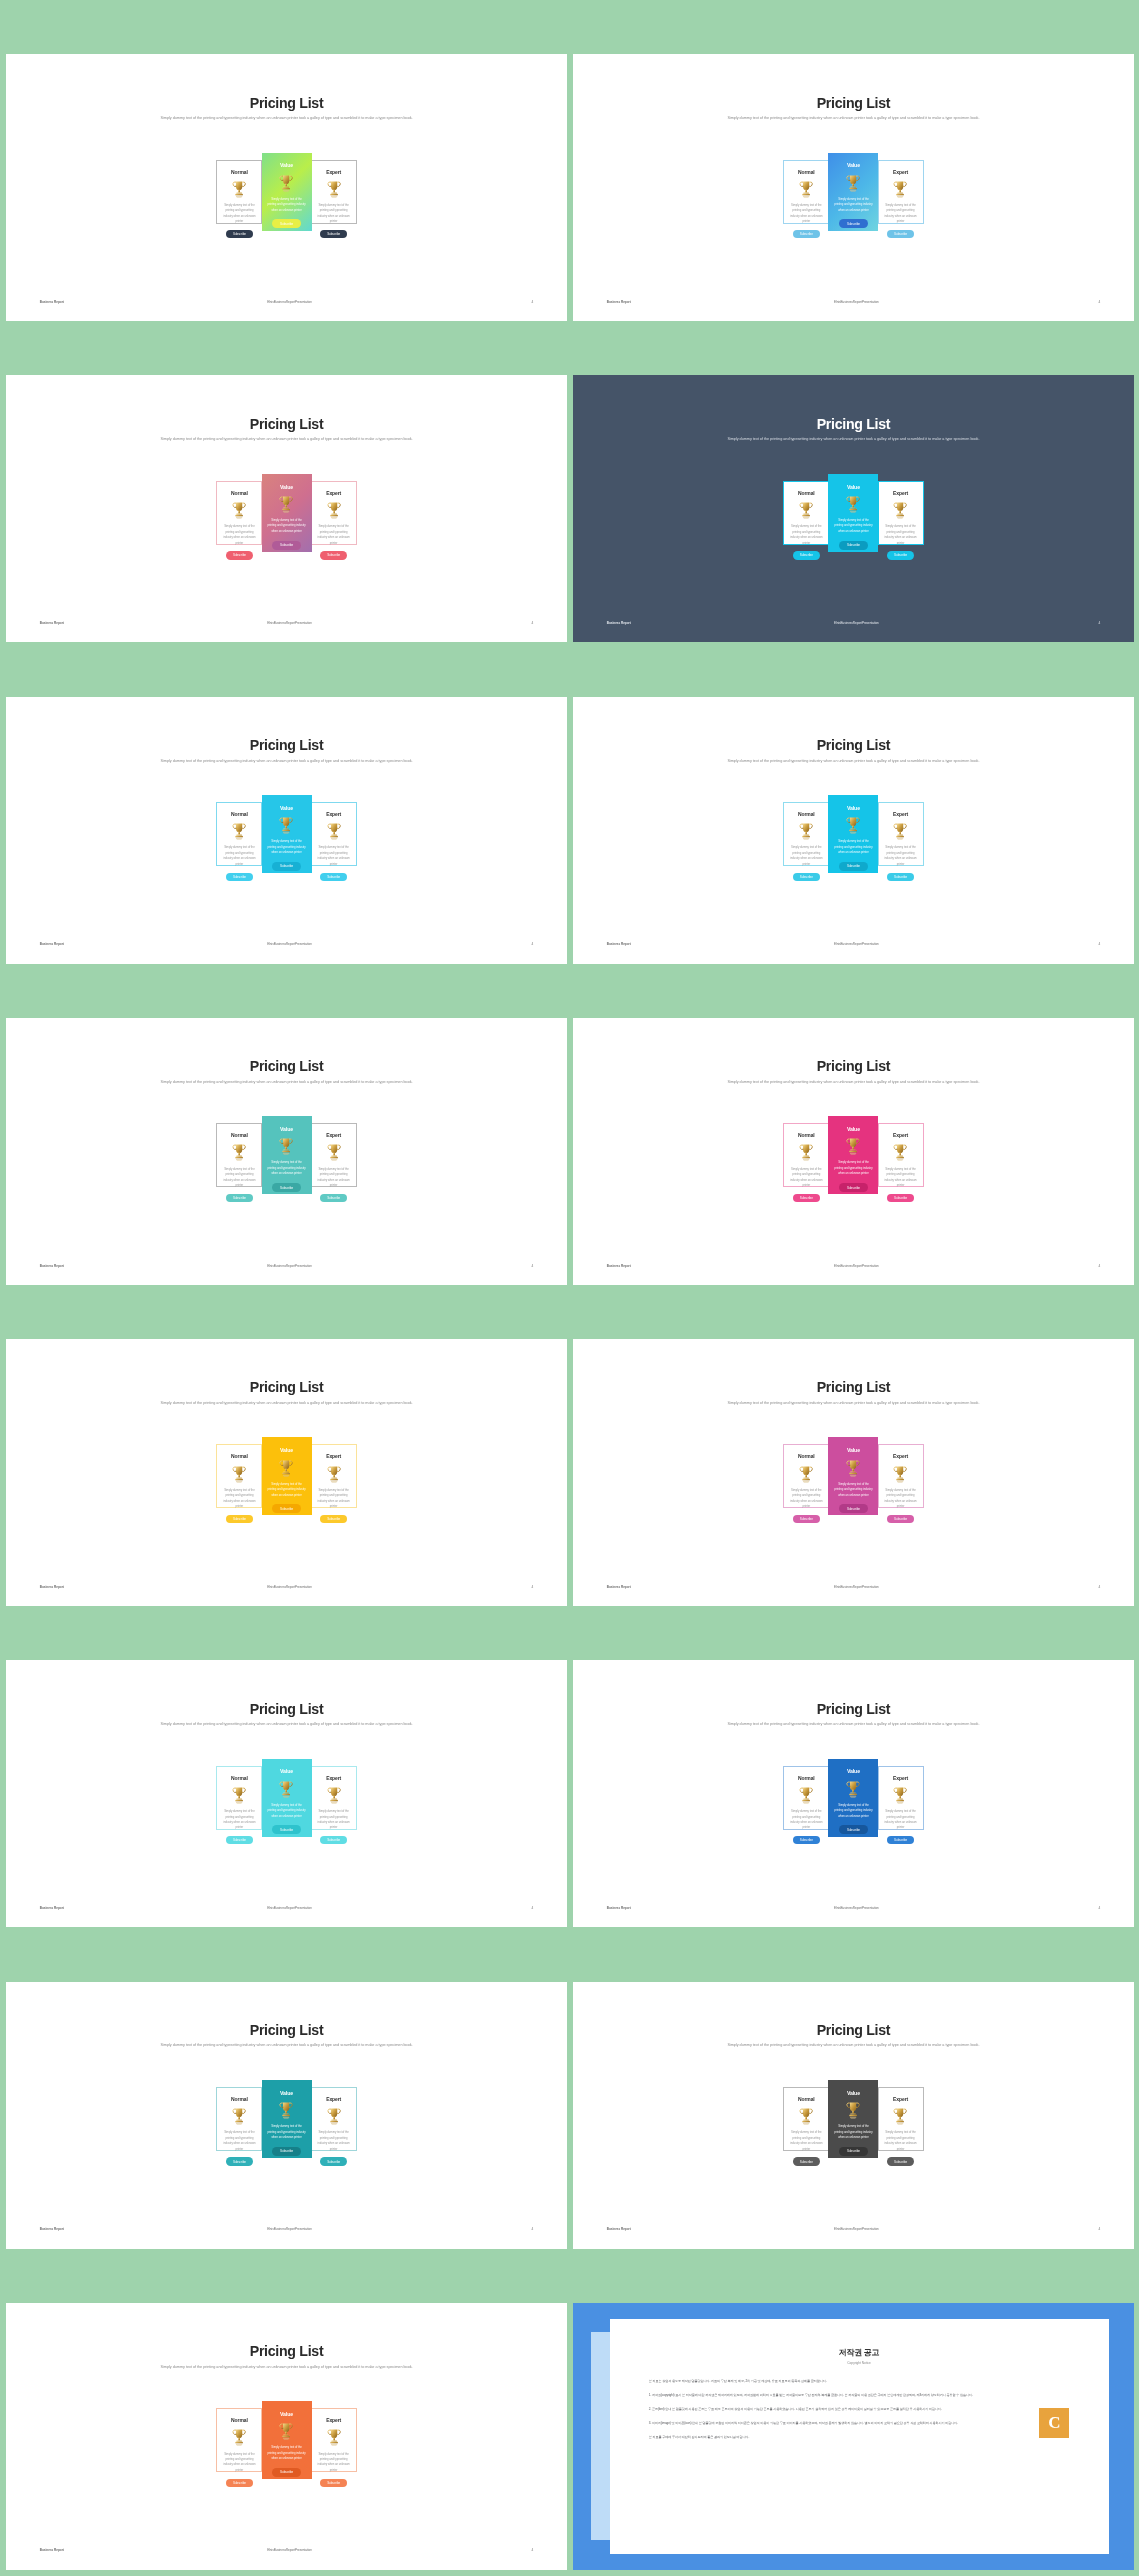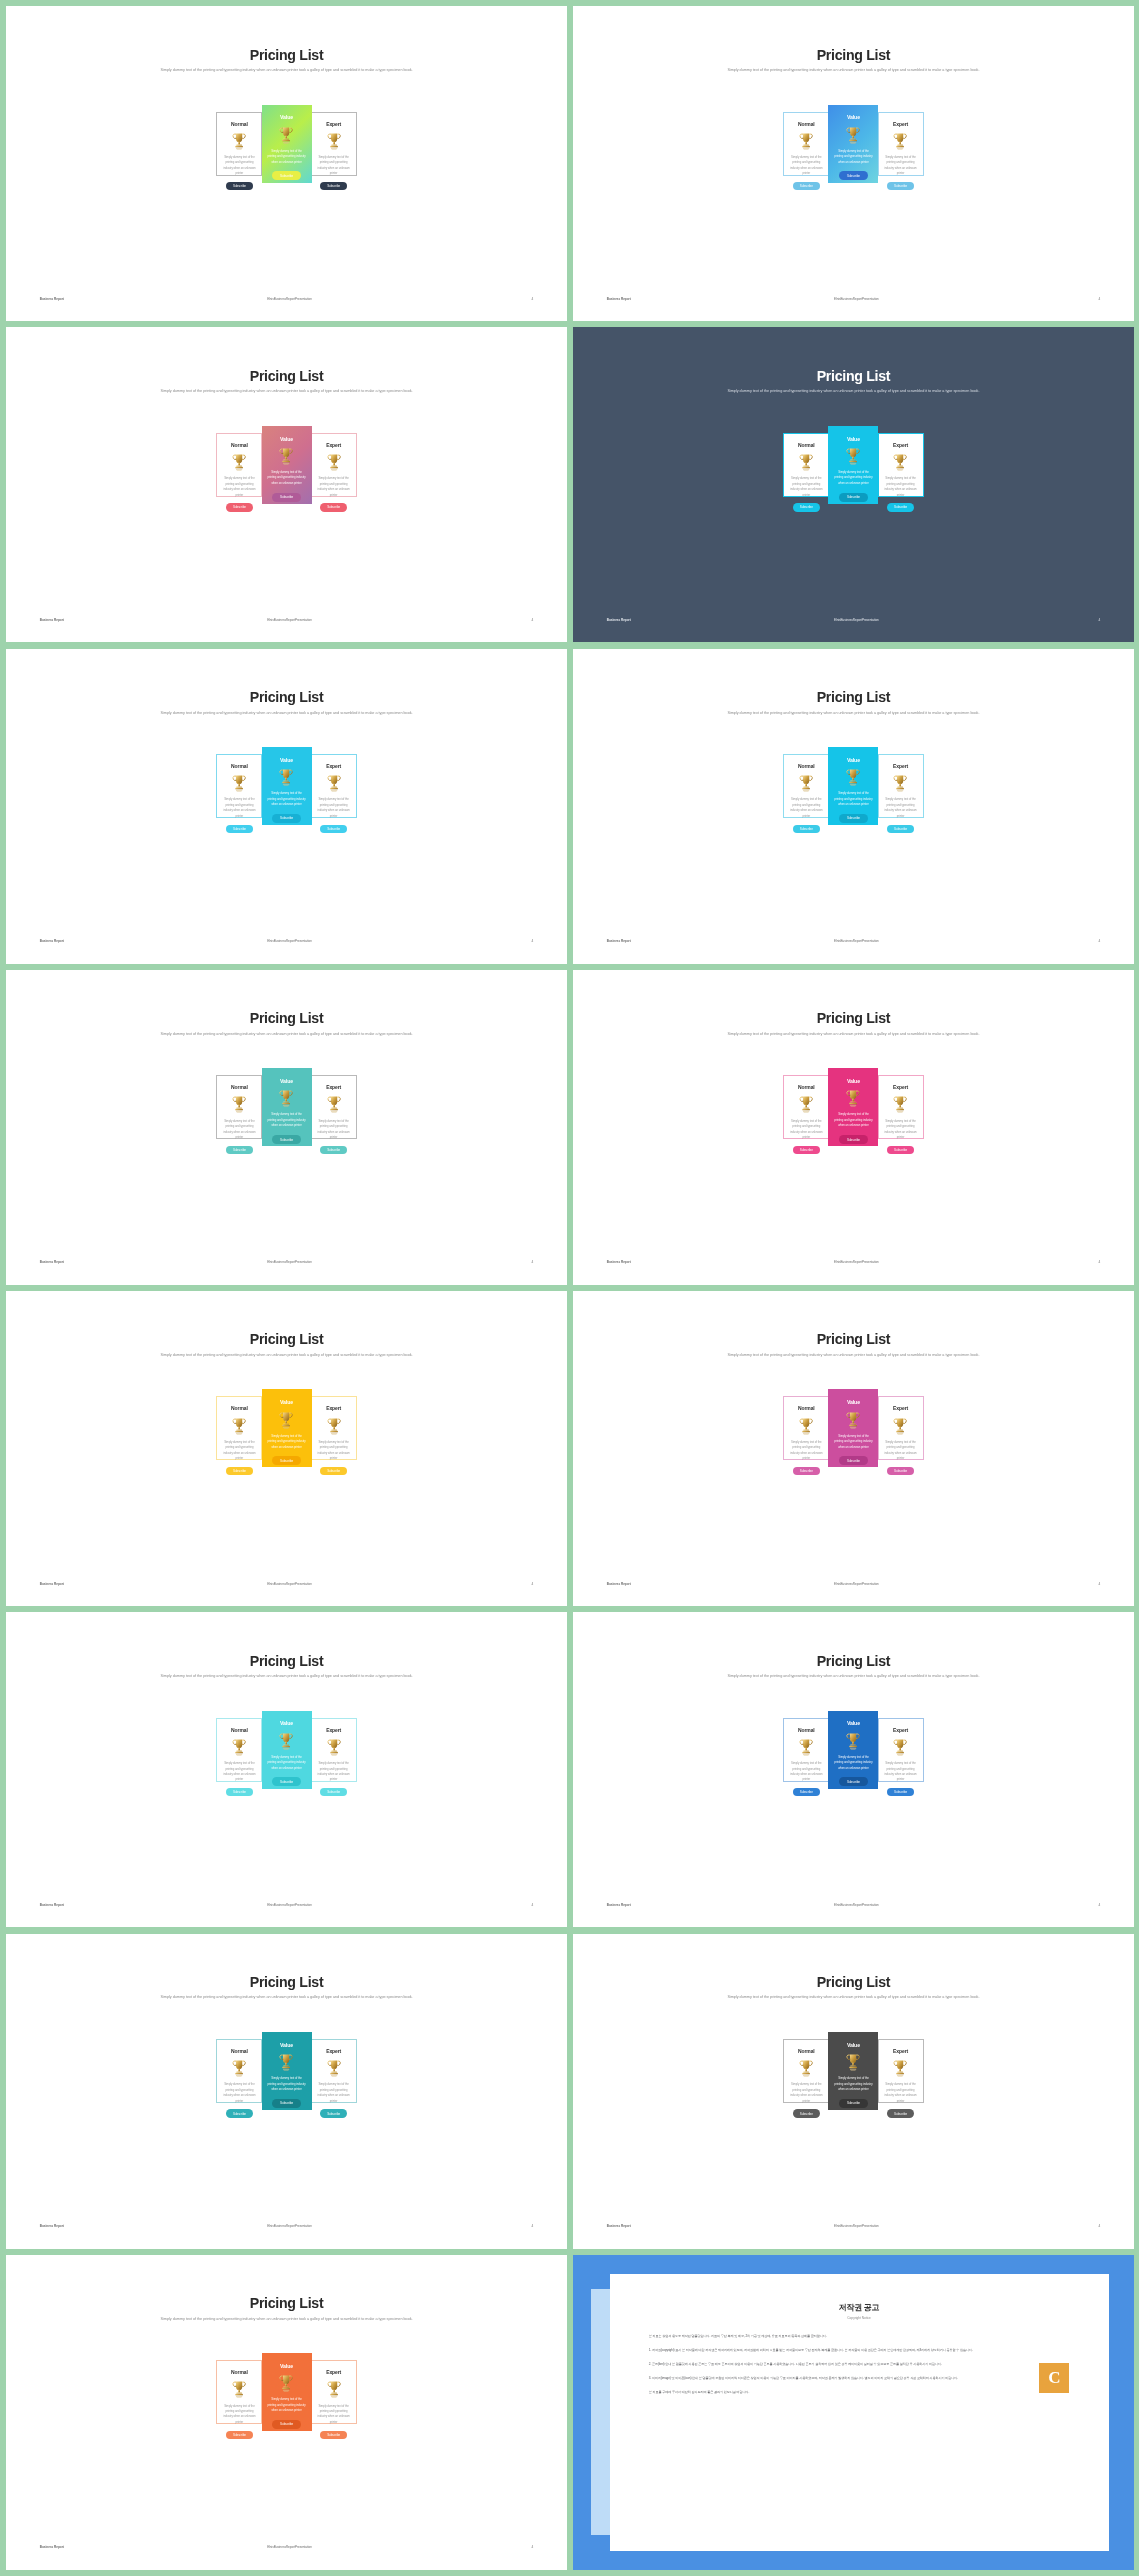--- a/index.html
+++ b/index.html
@@ -16,20 +16,21 @@
     display: grid;
     grid-template-columns: 1fr 1fr;
     grid-auto-rows: 1fr;
     gap: 6.2px;
     padding: 6.2px;
   }
   .slide {
     position: relative;
     background: #ffffff;
     overflow: hidden;
+    margin-top: 48px;
   }
   .slide.dark { background: #455468; }
   .slide-inner {
     position: absolute;
     inset: 0;
     display: flex;
     flex-direction: column;
     align-items: center;
   }
   .s-title {

